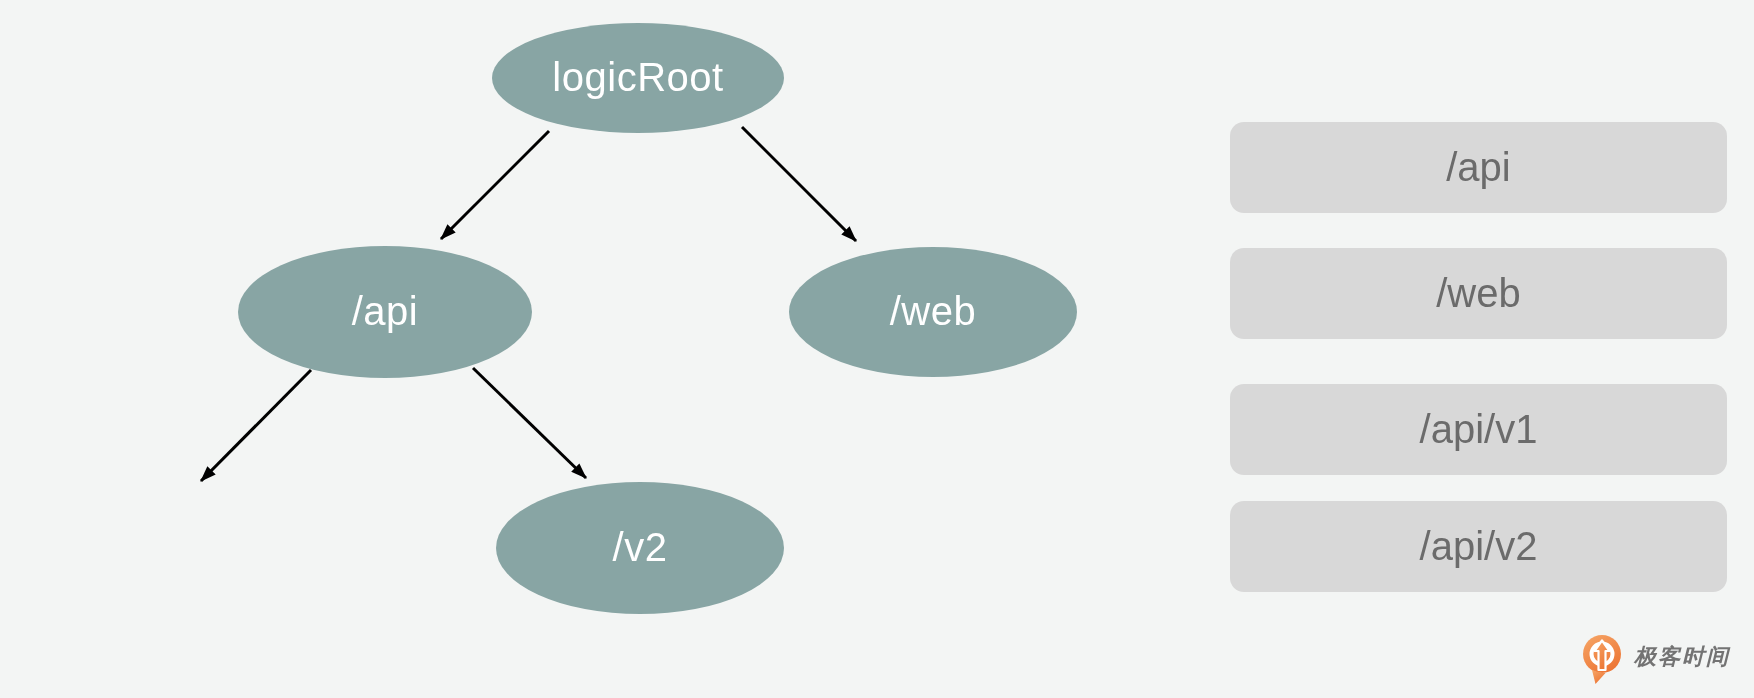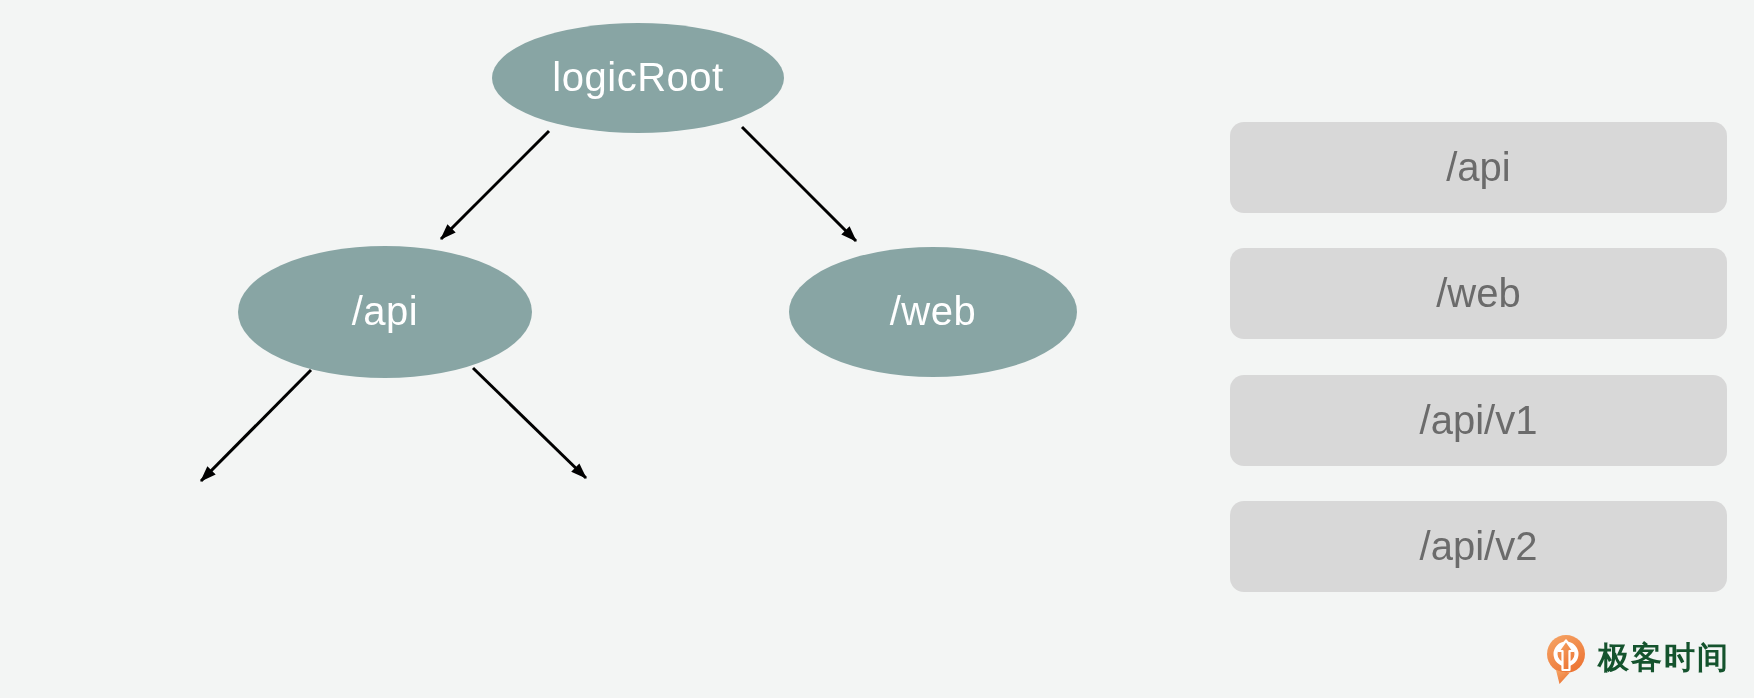--- a/index.html
+++ b/index.html
@@ -40,26 +40,27 @@
   }
   .brand {
     position: absolute;
     right: 24px;
     bottom: 12px;
     display: flex;
     align-items: center;
     gap: 9px;
   }
   .brand-text {
-    font-size: 31px;
+    font-size: 22px;
     font-weight: bold;
-    color: #14532d;
+    color: #737373;
     letter-spacing: 2px;
     line-height: 1;
     padding-bottom: 6px;
+    font-style: italic;
   }
 </style>
 </head>
 <body>
 
 <div class="stage">
 
   <svg class="edges" viewBox="0 0 1754 698" xmlns="http://www.w3.org/2000/svg">
     <defs>
       <marker id="ah" markerUnits="userSpaceOnUse" markerWidth="16" markerHeight="12" viewBox="0 0 15 11" refX="14" refY="5.5" orient="auto">
@@ -78,29 +79,32 @@
 
   <div class="node" style="left:238px; top:246px; width:294px; height:132px;">
     <span>/api</span>
   </div>
 
   <div class="node" style="left:789px; top:247px; width:288px; height:130px;">
     <span>/web</span>
   </div>
 
 
+  <div class="node" style="left:496px; top:482px; width:288px; height:132px;">
+    <span>/v2</span>
+  </div>
 
   <div class="legend">
     <div class="legend-box" style="top:122px;">
       <span>/api</span>
     </div>
     <div class="legend-box" style="top:248px;">
       <span>/web</span>
     </div>
-    <div class="legend-box" style="top:375px;">
+    <div class="legend-box" style="top:384px;">
       <span>/api/v1</span>
     </div>
     <div class="legend-box" style="top:501px;align-items:center;">
       <span>/api/v2</span>
     </div>
   </div>
 
   <div class="brand">
     <svg width="46" height="52" viewBox="0 0 46 52" xmlns="http://www.w3.org/2000/svg">
       <defs>

